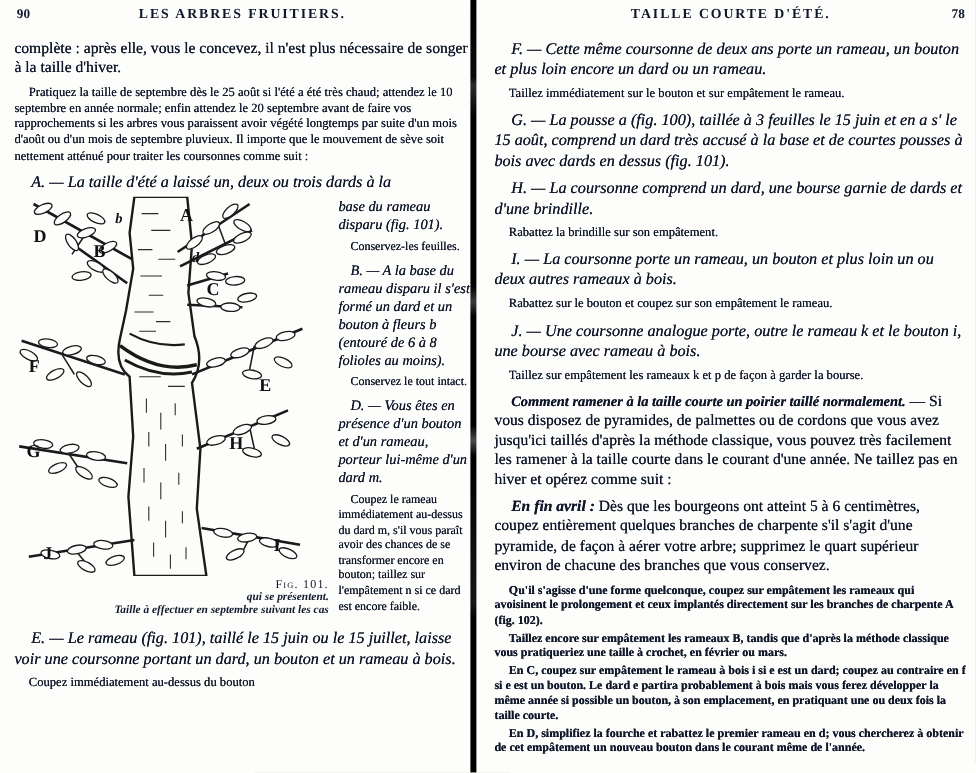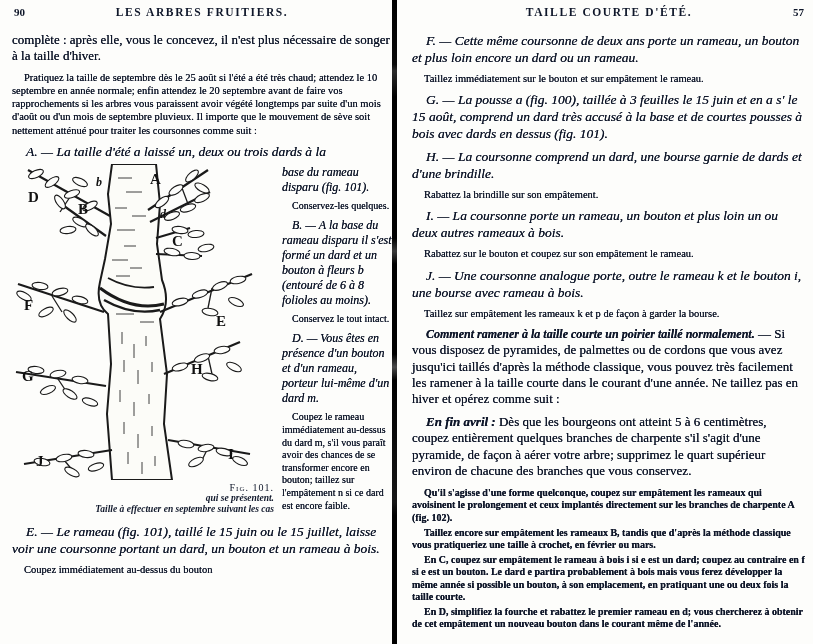--- a/index.html
+++ b/index.html
@@ -163,37 +163,37 @@
         <text x="216" y="295">I</text>
       </svg>
       <figcaption>
         <span class="fig-no">Fig. 101.</span>
         <span class="fig-cap">qui se présentent.</span>
         <span class="fig-cap">Taille à effectuer en septembre suivant les cas</span>
       </figcaption>
     </figure>
 
     <p class="colp first">base du rameau disparu (fig. 101).</p>
-    <p class="coln">Conservez-les quelques.</p>
+    <p class="coln">Conservez-les feuilles.</p>
     <p class="colp">B. — A la base du rameau disparu il s'est formé un dard et un bouton à fleurs b (entouré de 6 à 8 folioles au moins).</p>
     <p class="coln">Conservez le tout intact.</p>
     <p class="colp">D. — Vous êtes en présence d'un bouton et d'un rameau, porteur lui-même d'un dard m.</p>
     <p class="coln">Coupez le rameau immédiatement au-dessus du dard m, s'il vous paraît avoir des chances de se transformer encore en bouton; taillez sur l'empâtement n si ce dard est encore faible.</p>
     <div class="clear"></div>
 
     <p class="ital">E. — Le rameau (fig. 101), taillé le 15 juin ou le 15 juillet, laisse voir une coursonne portant un dard, un bouton et un rameau à bois.</p>
     <p class="note">Coupez immédiatement au-dessus du bouton</p>
   </div>
 
   <div class="gutter"></div>
 
   <div class="page" id="page-right">
     <div class="running">
       <span class="title">TAILLE COURTE D'ÉTÉ.</span>
-      <span class="folio">57</span>
+      <span class="folio">78</span>
     </div>
 
     <p class="ital">F. — Cette même coursonne de deux ans porte un rameau, un bouton et plus loin encore un dard ou un rameau.</p>
     <p class="note">Taillez immédiatement sur le bouton et sur empâtement le rameau.</p>
     <p class="ital">G. — La pousse a (fig. 100), taillée à 3 feuilles le 15 juin et en a s' le 15 août, comprend un dard très accusé à la base et de courtes pousses à bois avec dards en dessus (fig. 101).</p>
     <p class="ital">H. — La coursonne comprend un dard, une bourse garnie de dards et d'une brindille.</p>
     <p class="note">Rabattez la brindille sur son empâtement.</p>
     <p class="ital">I. — La coursonne porte un rameau, un bouton et plus loin un ou deux autres rameaux à bois.</p>
     <p class="note">Rabattez sur le bouton et coupez sur son empâtement le rameau.</p>
     <p class="ital">J. — Une coursonne analogue porte, outre le rameau k et le bouton i, une bourse avec rameau à bois.</p>

